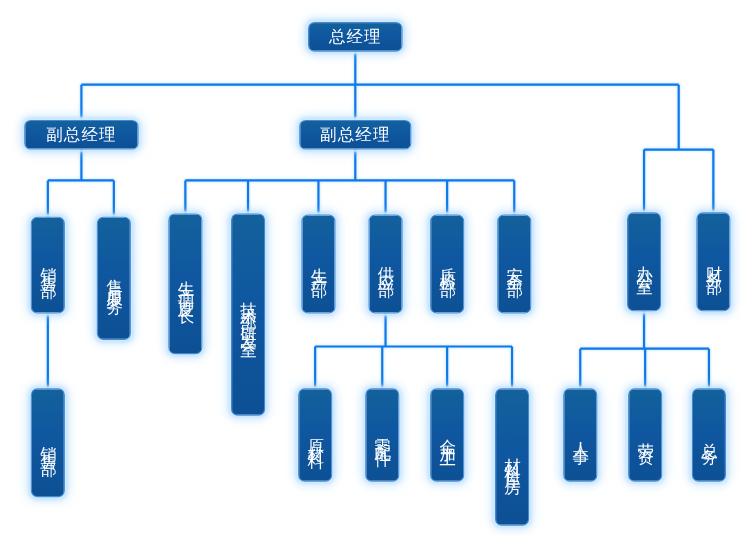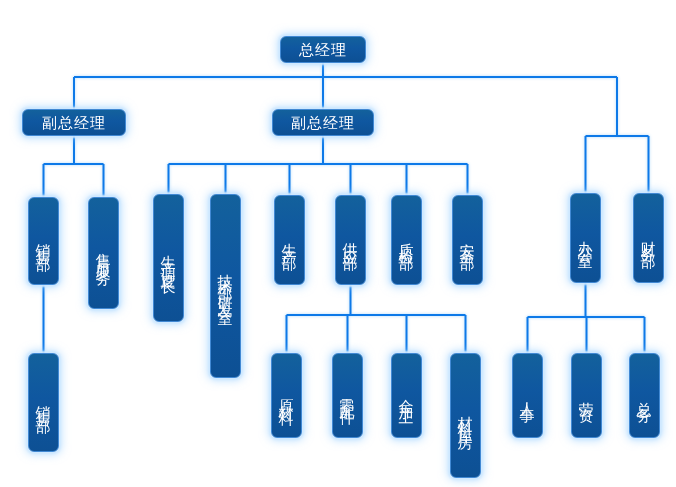--- a/index.html
+++ b/index.html
@@ -65,21 +65,21 @@
   <svg class="connectors" width="676" height="487" viewBox="0 0 676 487" xmlns="http://www.w3.org/2000/svg">
     <path d="M323 47 V109 M74 77 H617 M74 77 V109 M617 77 V136"></path>
     <path d="M585.5 136 H648.5 M585.5 136 V193 M648.5 136 V193"></path>
     <path d="M74 136 V164 M43.5 164 H103.5 M43.5 164 V197 M103.5 164 V197"></path>
     <path d="M323 136 V164 M168.5 164 H467.5 M168.5 164 V194 M225.5 164 V194 M289.5 164 V195 M350.5 164 V195 M406.5 164 V195 M467.5 164 V195"></path>
     <path d="M43.5 285 V353"></path>
     <path d="M350.5 285 V315 M286.5 315 H465.5 M286.5 315 V353 M347.5 315 V353 M406.5 315 V353 M465.5 315 V353"></path>
     <path d="M585.5 283 V317 M527.5 317 H644.5 M527.5 317 V353 M586.5 317 V353 M644.5 317 V353"></path>
   </svg>
 
-  <div class="node h" style="left:280px; top:36px; width:86px; height:27px;">总经理</div>
+  <div class="node h" style="left:280px; top:20px; width:86px; height:27px;">总经理</div>
 
   <div class="node h" style="left:22px; top:109px; width:104px; height:27px;">副总经理</div>
   <div class="node h" style="left:272px; top:109px; width:102px; height:27px;">副总经理</div>
 
   <div class="node v" style="left:28px; top:197px; width:31px; height:88px;">销售部</div>
   <div class="node v" style="left:88px; top:197px; width:31px; height:112px;">售后服务</div>
 
   <div class="node v" style="left:153px; top:194px; width:31px; height:128px;">生产调度长</div>
   <div class="node v" style="left:210px; top:194px; width:31px; height:184px;">技术部（研发室）</div>
   <div class="node v" style="left:274px; top:195px; width:31px; height:90px;">生产部</div>

